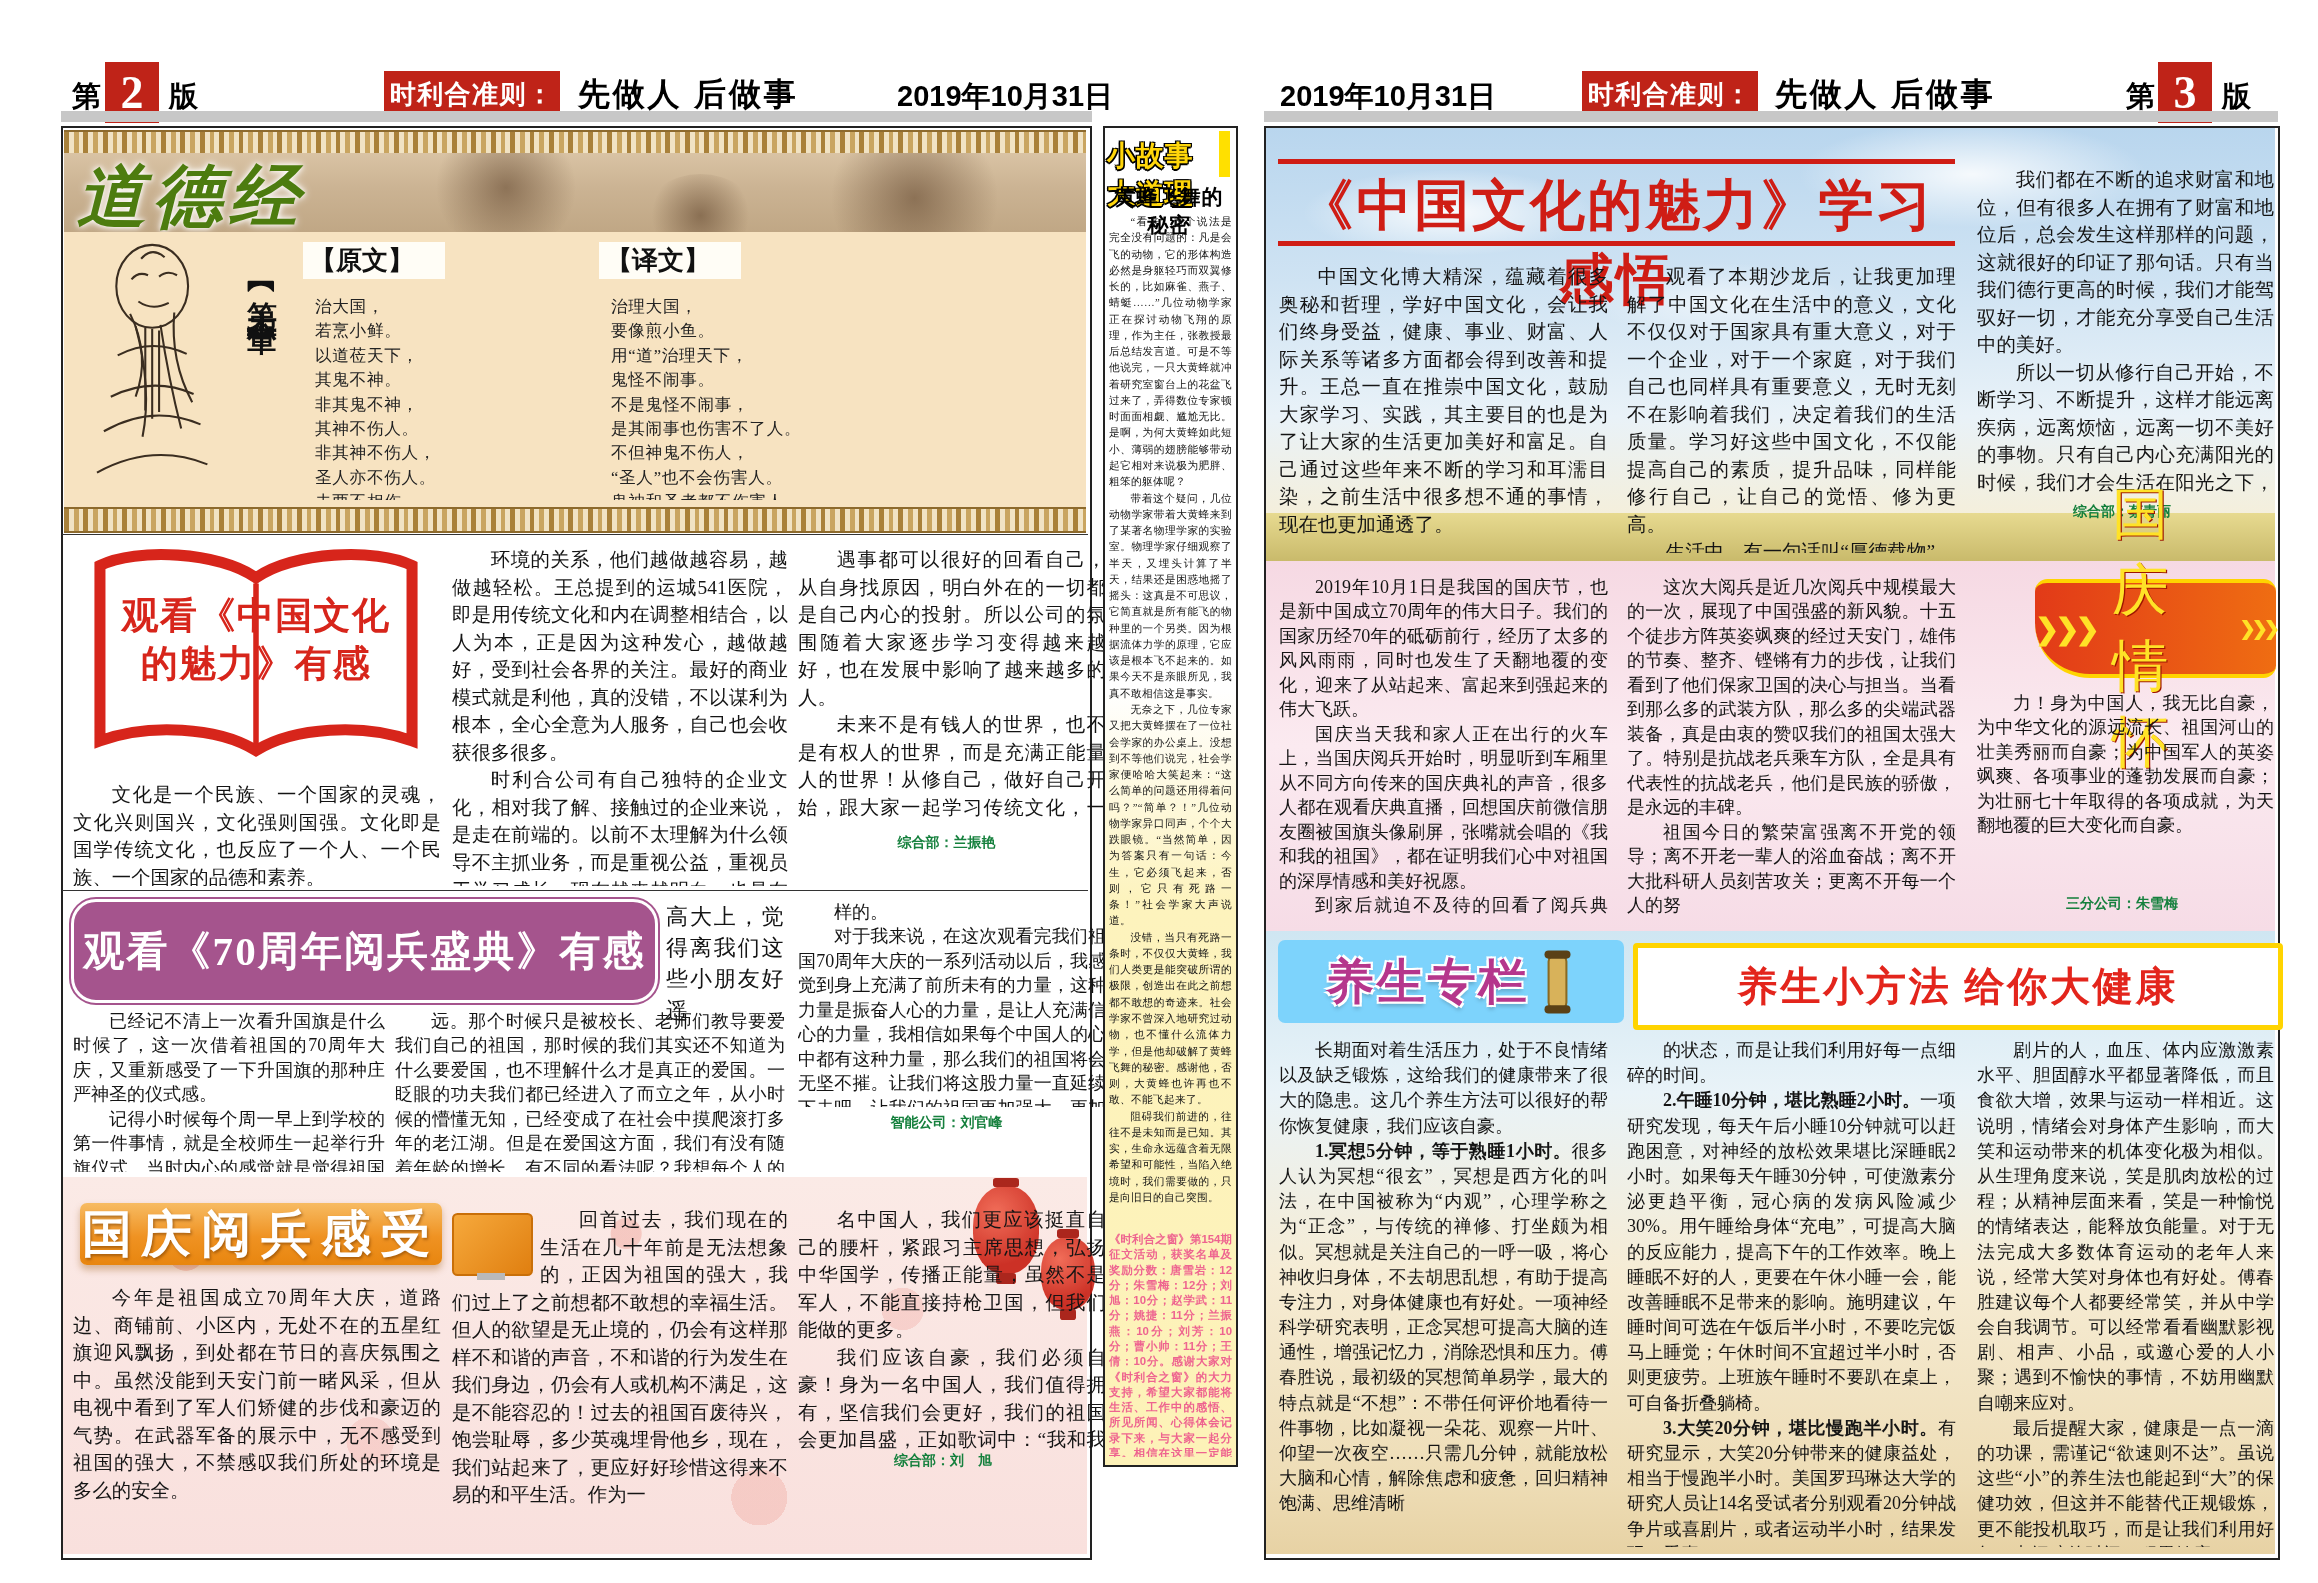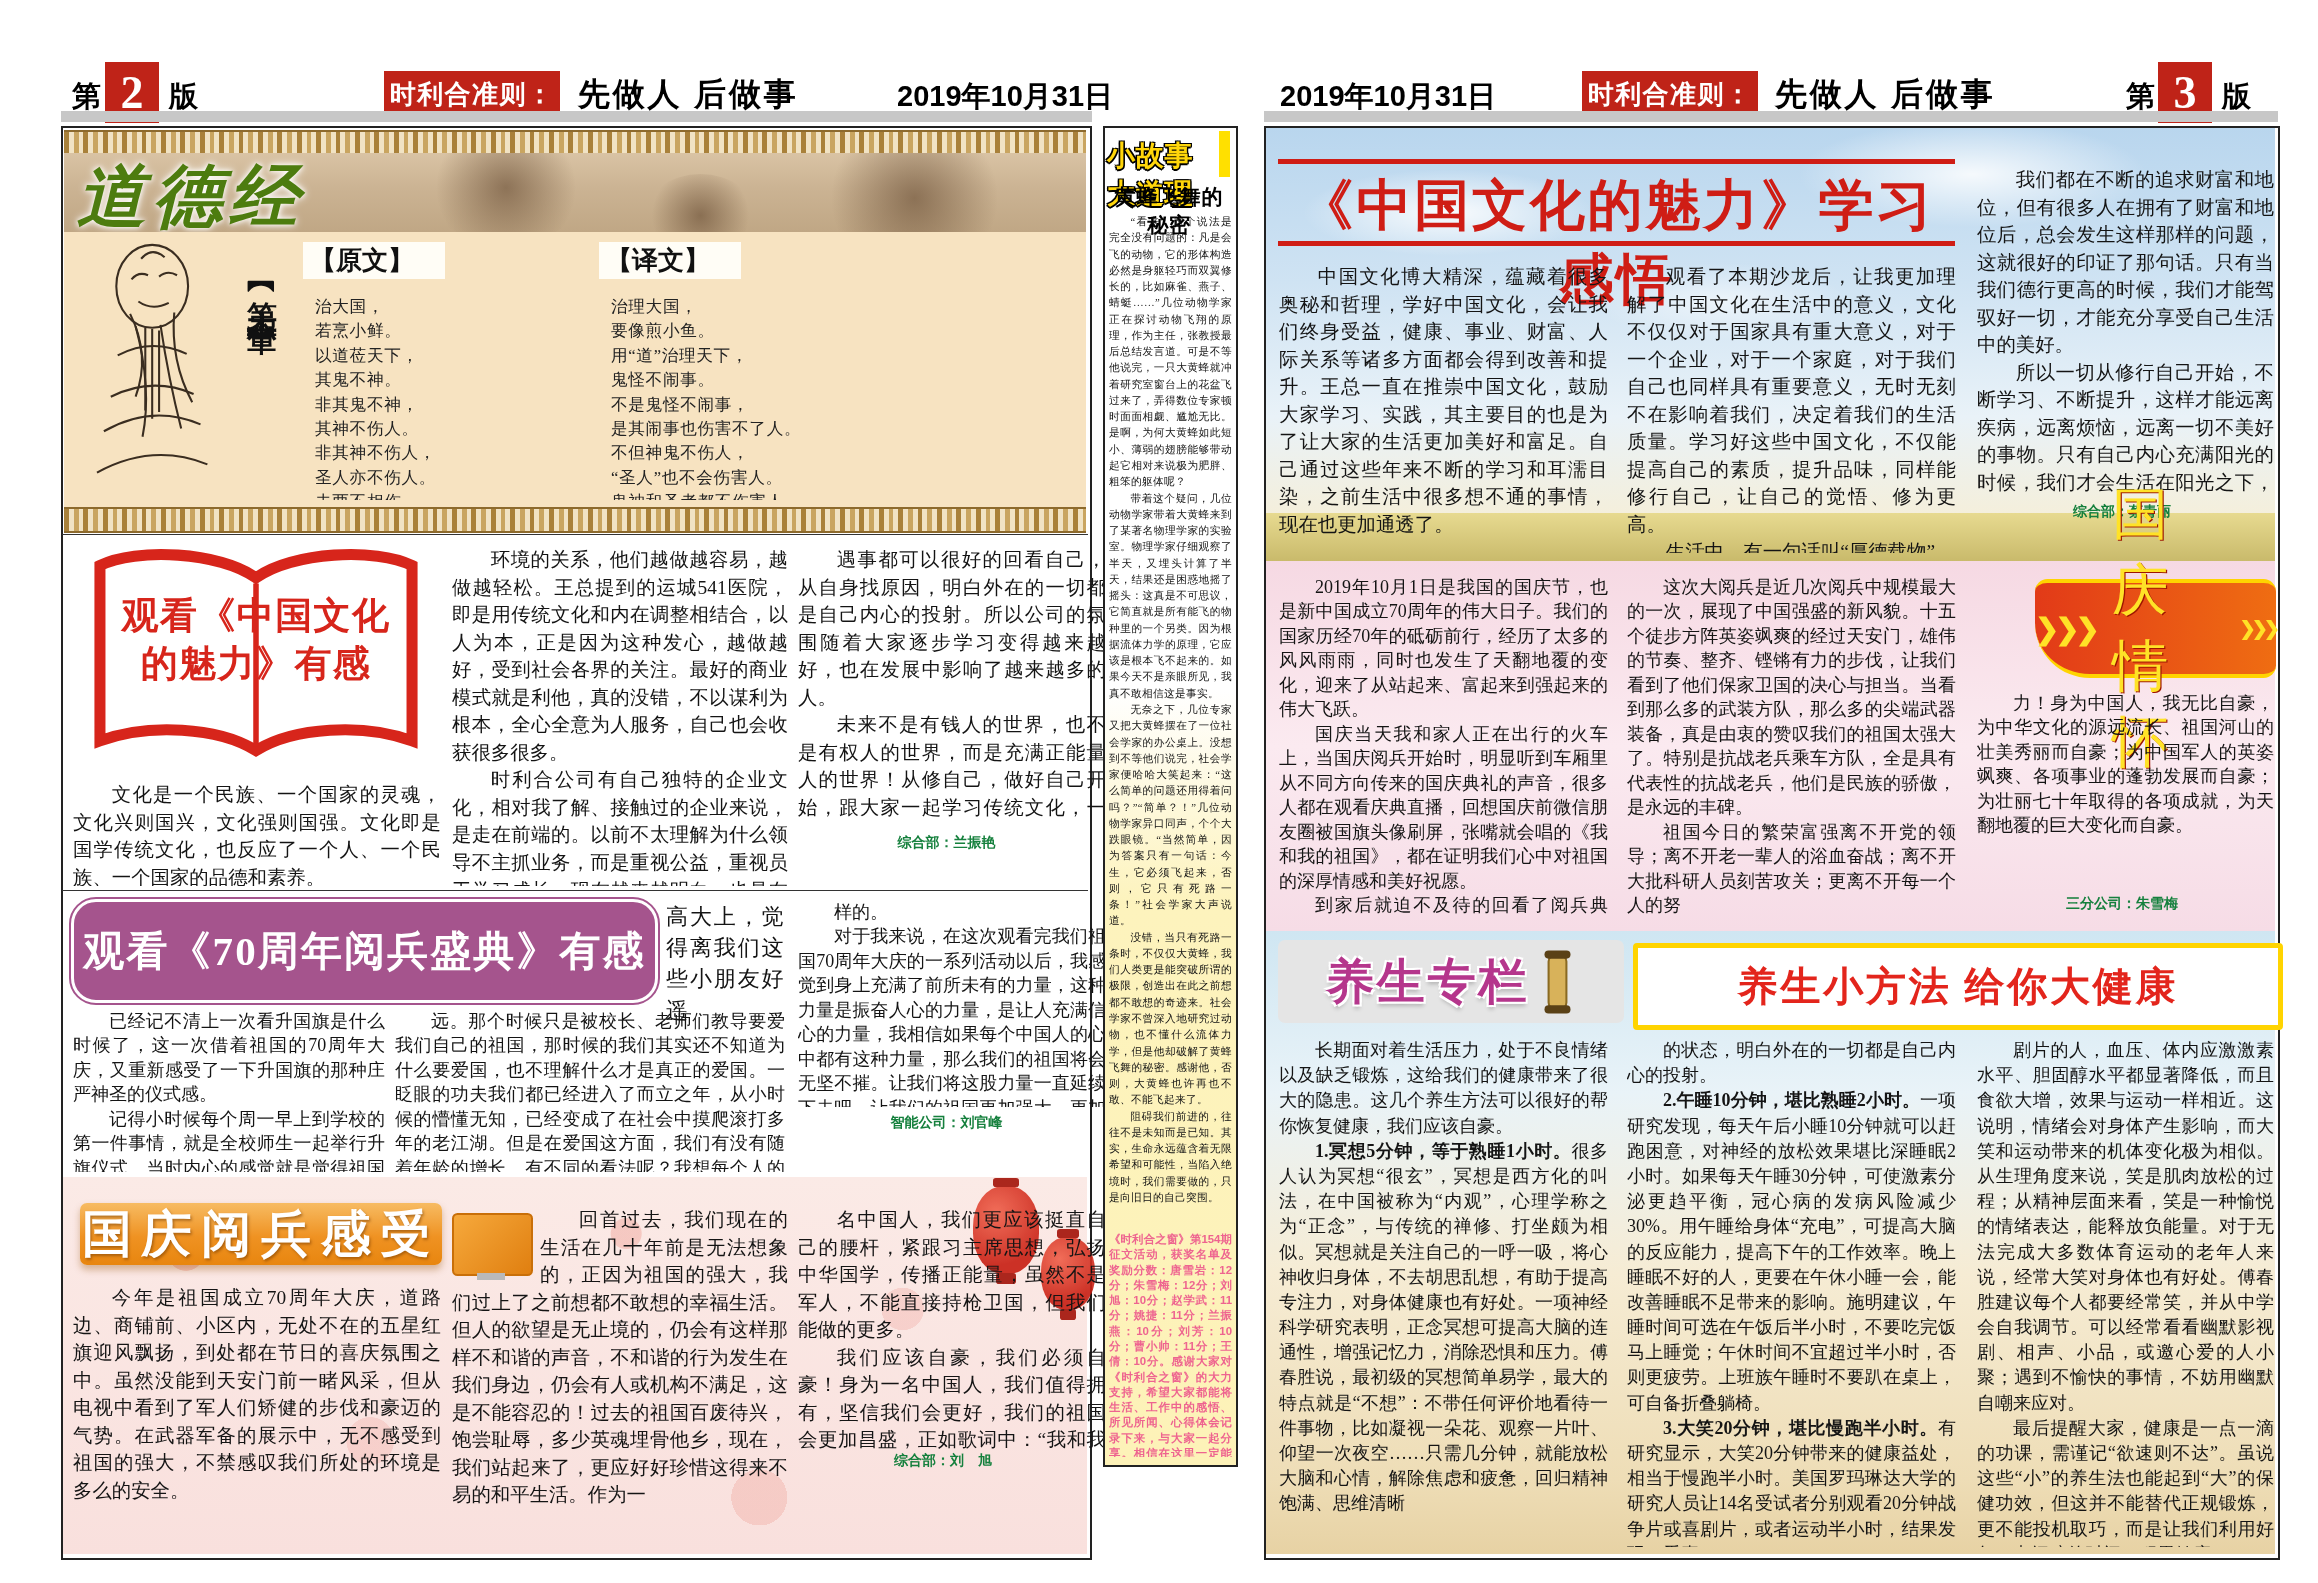--- a/index.html
+++ b/index.html
@@ -63,21 +63,21 @@
       linear-gradient(180deg,#b9d6ee 0%,#cfe3f3 40%,#e9f2f8 75%,#f4efdc 100%);}
   .fieldband{background:linear-gradient(180deg,#e7da90,#c9ba6b);}
   .pinkband{background:linear-gradient(180deg,#f6d9e3 0%,#fbeaf0 50%,#f6dce6 100%);}
   .bigtitle{font-size:55px;font-weight:bold;color:#cf1d15;text-align:center;letter-spacing:2.8px;}
   .redrule{background:#cf1d15;}
   .gqhbox{background:linear-gradient(90deg,#e23a18,#ef6d12);border-top:4.8px solid #ffd400;border-bottom:4.8px solid #ffd400;
           border-radius:12.4px 12.4px 12.4px 55px;display:flex;align-items:center;justify-content:center;gap:16.6px;}
   .gqhlabel{color:#ffe227;font-size:56px;font-weight:normal;letter-spacing:5.5px;text-shadow:1.4px 1.4px 0 #9e1500;}
   .chev{color:#ffe227;font-size:29px;font-weight:bold;letter-spacing:-4.1px;}
   .sandbg{background:linear-gradient(180deg,#cfe6f2 0%,#e9f3f8 26%,#f6ecd4 55%,#eeddb6 88%,#e7d2a4 100%);}
-  .ysbox{background:#e5e5e5;border-radius:7px;display:flex;align-items:center;justify-content:center;gap:9.7px;}
+  .ysbox{background:#7dd3fc;border-radius:7px;display:flex;align-items:center;justify-content:center;gap:9.7px;}
   .yslabel{font-size:48px;font-weight:bold;color:#b5368c;letter-spacing:2.8px;
       text-shadow:-2.1px -2.1px 0 #fff,2.1px -2.1px 0 #fff,-2.1px 2.1px 0 #fff,2.1px 2.1px 0 #fff,0 3.5px 4.1px rgba(0,0,0,.25);}
   .headlinebox{background:#fff;border:5.5px solid #ffd400;border-radius:4.1px;display:flex;align-items:center;justify-content:center;}
   .headlinetext{font-size:40px;font-weight:bold;color:#e3251c;letter-spacing:2.8px;}
   .health p{font-size:18px;line-height:1.4;}
   .narrowcol{font-size:22px;line-height:1.42;text-align:justify;color:#141414;letter-spacing:1.4px;}
   svg{display:block;}
 </style>
 </head>
 <body>
@@ -294,21 +294,21 @@
     </span>
   </div>
   <div class="abs headlinebox" style="left:1633px;top:943px;width:640px;height:77px;">
     <span class="headlinetext">养生小方法 给你大健康</span>
   </div>
   <div class="abs cols bodytext health" style="left:1279px;top:1038px;width:329px;height:509px;">
       <p>长期面对着生活压力，处于不良情绪以及缺乏锻炼，这给我们的健康带来了很大的隐患。这几个养生方法可以很好的帮你恢复健康，我们应该自豪。</p>
       <p><b>1.冥想5分钟，等于熟睡1小时。</b>很多人认为冥想“很玄”，冥想是西方化的叫法，在中国被称为“内观”，心理学称之为“正念”，与传统的禅修、打坐颇为相似。冥想就是关注自己的一呼一吸，将心神收归身体，不去胡思乱想，有助于提高专注力，对身体健康也有好处。一项神经科学研究表明，正念冥想可提高大脑的连通性，增强记忆力，消除恐惧和压力。傅春胜说，最初级的冥想简单易学，最大的特点就是“不想”：不带任何评价地看待一件事物，比如凝视一朵花、观察一片叶、仰望一次夜空……只需几分钟，就能放松大脑和心情，解除焦虑和疲惫，回归精神饱满、思维清晰</p>
     </div>
   <div class="abs cols bodytext health" style="left:1627px;top:1038px;width:329px;height:509px;">
-      <p>的状态，明白外在的一切都是自己内心的投射。</p>
+      <p>的状态，而是让我们利用好每一点细碎的时间。</p>
       <p><b>2.午睡10分钟，堪比熟睡2小时。</b>一项研究发现，每天午后小睡10分钟就可以赶跑困意，对神经的放松效果堪比深睡眠2小时。如果每天午睡30分钟，可使激素分泌更趋平衡，冠心病的发病风险减少30%。用午睡给身体“充电”，可提高大脑的反应能力，提高下午的工作效率。晚上睡眠不好的人，更要在午休小睡一会，能改善睡眠不足带来的影响。施明建议，午睡时间可选在午饭后半小时，不要吃完饭马上睡觉；午休时间不宜超过半小时，否则更疲劳。上班族午睡时不要趴在桌上，可自备折叠躺椅。</p>
       <p><b>3.大笑20分钟，堪比慢跑半小时。</b>有研究显示，大笑20分钟带来的健康益处，相当于慢跑半小时。美国罗玛琳达大学的研究人员让14名受试者分别观看20分钟战争片或喜剧片，或者运动半小时，结果发现，看喜</p>
     </div>
   <div class="abs cols bodytext health" style="left:1977px;top:1038px;width:297px;height:509px;">
       <p>剧片的人，血压、体内应激激素水平、胆固醇水平都显著降低，而且食欲大增，效果与运动一样相近。这说明，情绪会对身体产生影响，而大笑和运动带来的机体变化极为相似。从生理角度来说，笑是肌肉放松的过程；从精神层面来看，笑是一种愉悦的情绪表达，能释放负能量。对于无法完成大多数体育运动的老年人来说，经常大笑对身体也有好处。傅春胜建议每个人都要经常笑，并从中学会自我调节。可以经常看看幽默影视剧、相声、小品，或邀心爱的人小聚；遇到不愉快的事情，不妨用幽默自嘲来应对。</p>
       <p>最后提醒大家，健康是一点一滴的功课，需谨记“欲速则不达”。虽说这些“小”的养生法也能起到“大”的保健功效，但这并不能替代正规锻炼，更不能投机取巧，而是让我们利用好每一点细碎的时间，积累健康。</p>
     </div>
 
 </div>
 

